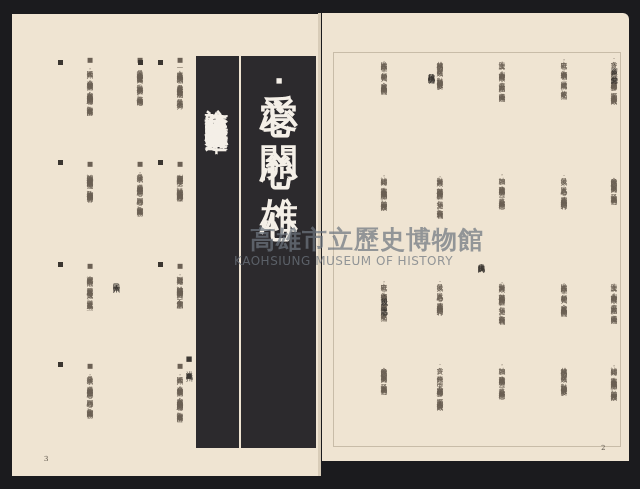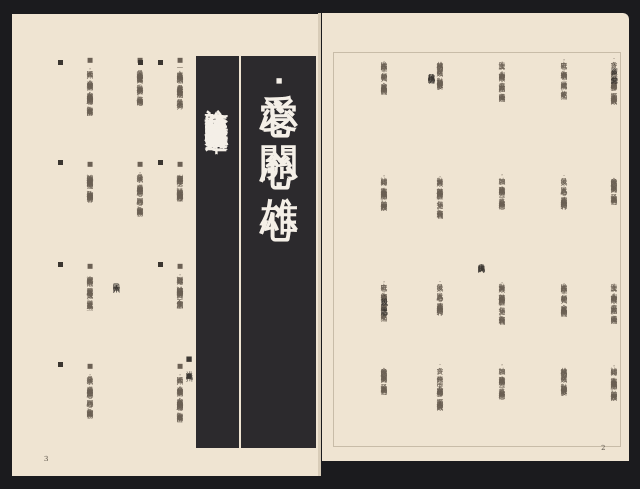--- a/index.html
+++ b/index.html
@@ -79,13 +79,15 @@
 <div class="col" style="left:336px;top:362px;width:52px;height:80px;">余母陳氏媽媽 對於家族的凝聚力，扮演了極為重要的角色。</div>
 
 <div class="col" style="left:425px;top:68px;width:10px;height:60px;font-size:7px;color:#3d3833;">雄秋風雨話仍健</div>
 <div class="col" style="left:608px;top:62px;width:10px;height:50px;font-size:7px;color:#3d3833;">多寶．夢錄館</div>
 <div class="col" style="left:475px;top:258px;width:10px;height:50px;font-size:7px;color:#3d3833;">余母陳氏媽媽</div>
 <div class="col" style="left:378px;top:292px;width:10px;height:60px;font-size:7px;color:#3d3833;">最後以人．民眾之心</div>
 
 <div class="pnum" style="left:601px;top:444px;">2</div>
 
 <div class="watermark">
+  <div class="wm-cn">高雄市立歷史博物館</div>
+  <div class="wm-en">KAOHSIUNG MUSEUM OF HISTORY</div>
 </div>
 
 </body></html>

